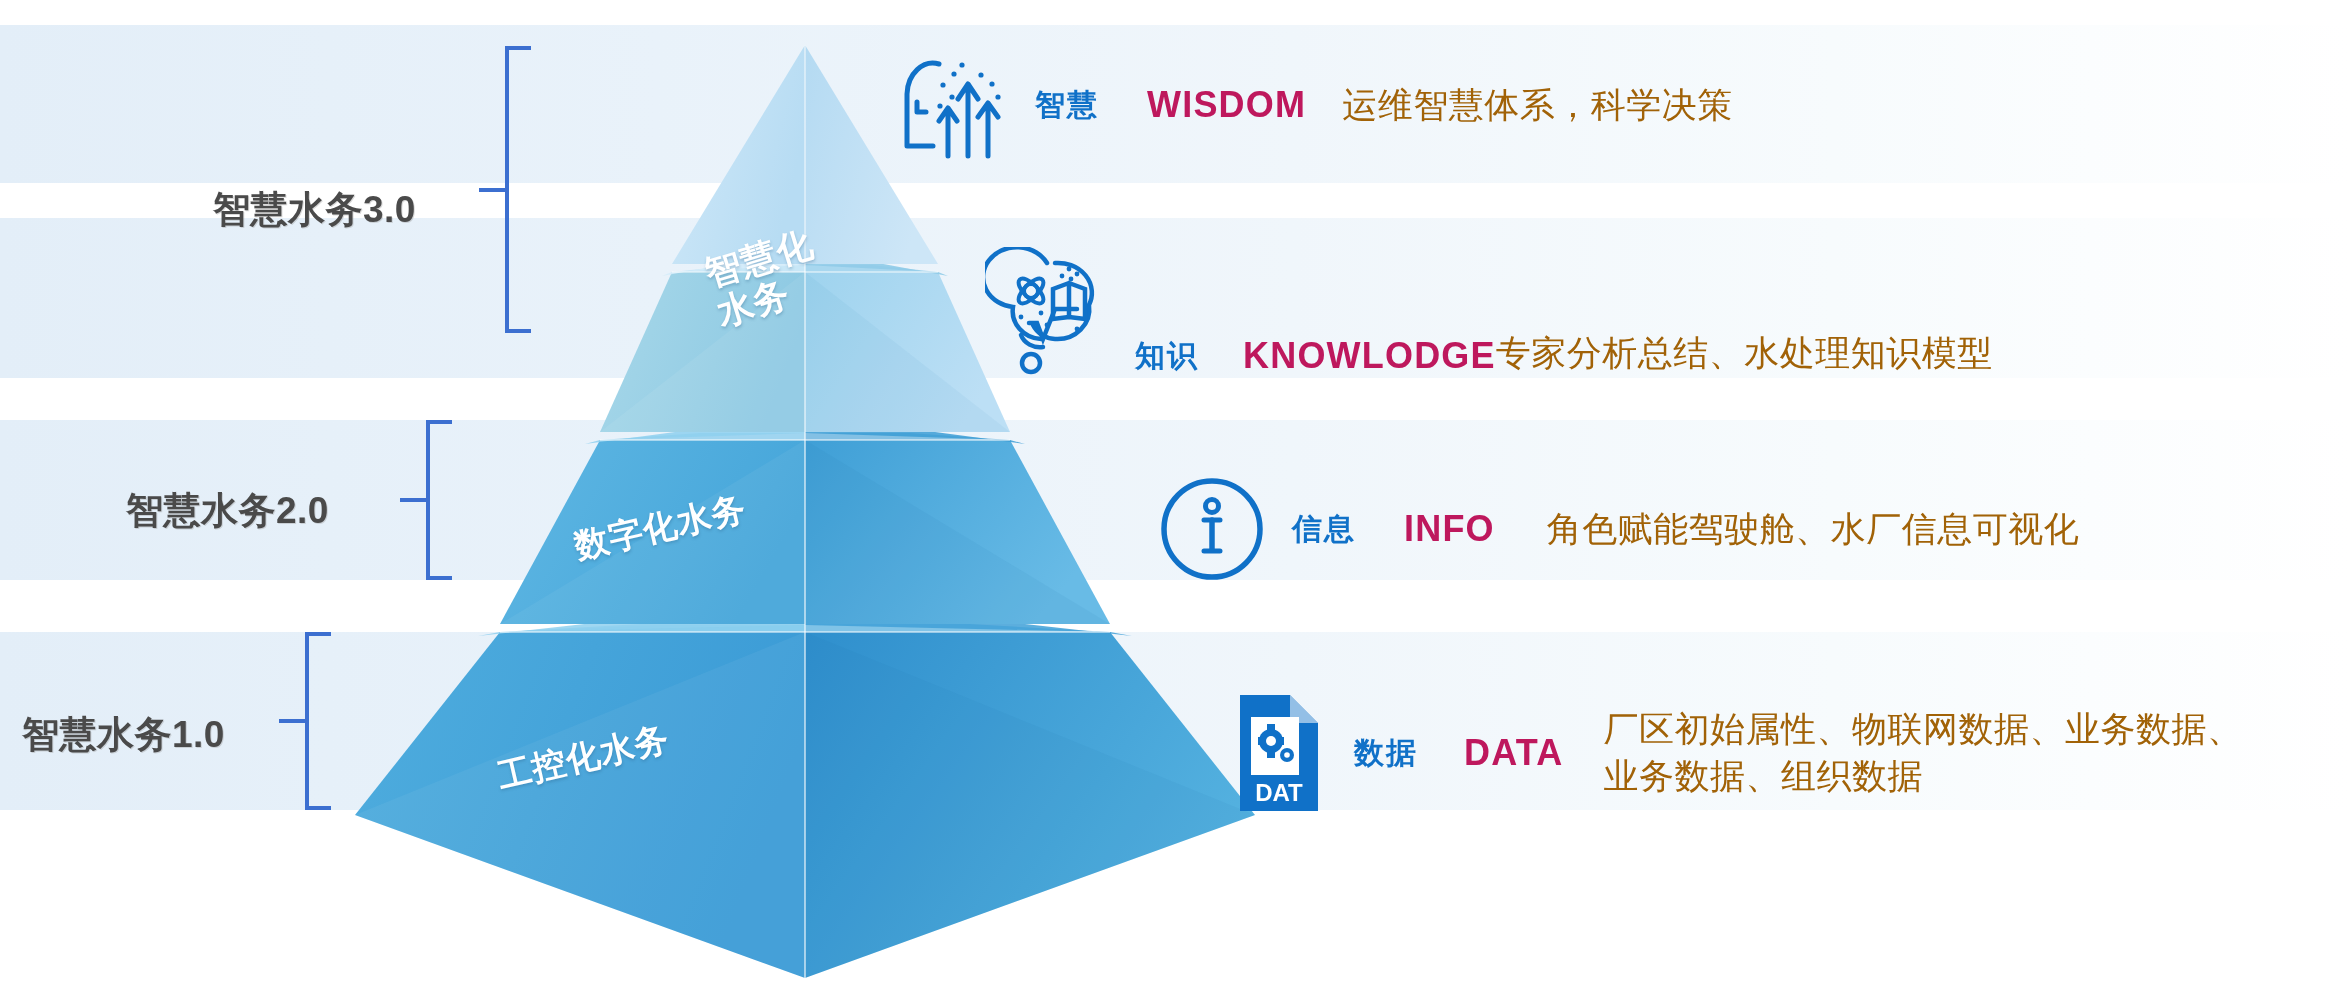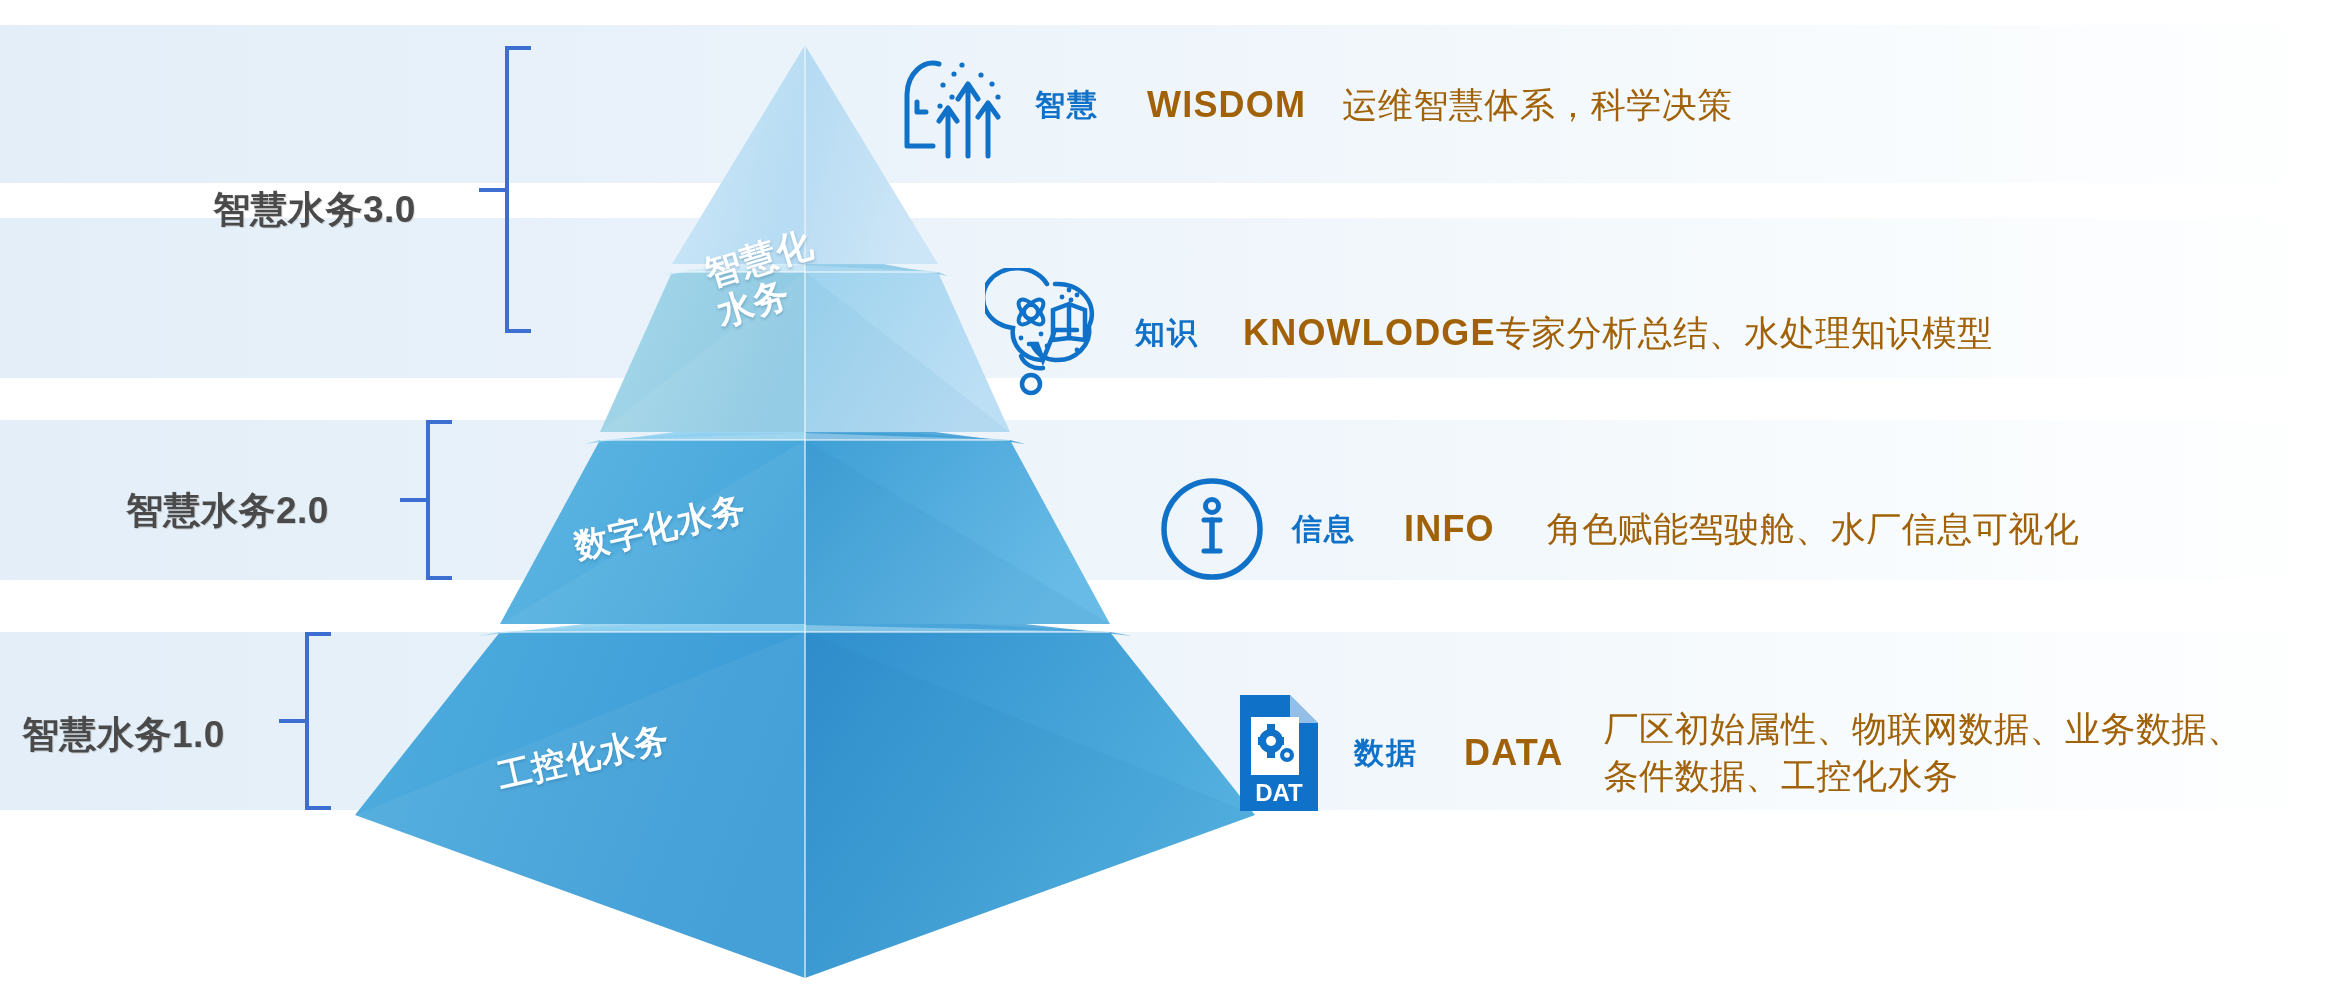--- a/index.html
+++ b/index.html
@@ -65,21 +65,21 @@
     white-space:nowrap;
   }
   .row .ic{flex:0 0 auto;display:block;}
   .cn-title{
     color:#1071c8;
     font-weight:700;
     font-size:30px;
     letter-spacing:2px;
   }
   .en-title{
-    color:#a16207;
+    color:#be185d;
     font-weight:700;
     font-size:36px;
     letter-spacing:1.2px;
   }
   .desc{
     color:#a16207;
     font-size:35px;
     letter-spacing:.5px;
     font-weight:400;
   }
@@ -256,21 +256,21 @@
           <circle cx="99" cy="34" r="2.6"></circle>
         <circle cx="105" cy="47" r="2.6"></circle>
           <circle cx="69" cy="15" r="2.6"></circle>
       </g>
     </svg>
     <span class="cn-title" style="margin-left:24px;">智慧</span>
     <span class="en-title" style="margin-left:48px;">WISDOM</span>
     <span class="desc" style="margin-left:36px;">运维智慧体系，科学决策</span>
   </div>
 
-  <div class="row" style="left:985px;top:268px;height:130px;">
+  <div class="row" style="left:985px;top:247px;height:130px;align-items:flex-end;">
     <svg class="ic" width="128" height="130" viewBox="0 0 128 130">
       <g fill="none" stroke="#1071c8" stroke-width="4.5" stroke-linecap="round">
         <path d="M62 16 A34 30 0 1 0 28 60 A30 28 0 0 0 56 92"></path>
         <path d="M70 16 A34 30 0 0 1 104 58 A32 30 0 0 1 70 92 A26 24 0 0 1 48 78"></path>
         <path d="M36 88 A20 18 0 0 0 58 100"></path>
         <circle cx="46" cy="116" r="9"></circle>
         <g stroke-width="4">
           <circle cx="46" cy="44" r="7"></circle>
           <ellipse cx="46" cy="44" rx="16" ry="7" transform="rotate(45 46 44)"></ellipse>
           <ellipse cx="46" cy="44" rx="16" ry="7" transform="rotate(-45 46 44)"></ellipse>
@@ -321,16 +321,16 @@
         <rect x="35" y="35" width="8" height="8"></rect>
           <rect x="35" y="61" width="8" height="8"></rect>
         <rect x="26" y="48" width="8" height="8"></rect>
           <rect x="44" y="48" width="8" height="8"></rect>
       </g>
       <text x="47" y="112" font-family="'Liberation Sans',sans-serif" font-size="24" font-weight="700" fill="#ffffff" text-anchor="middle">DAT</text>
     </svg>
     <span class="cn-title" style="margin-left:26px;">数据</span>
     <span class="en-title" style="margin-left:46px;">DATA</span>
     <span class="desc two-line" style="margin-left:40px;">厂区初始属性、物联网数据、业务数据、
-条件数据、工控化水务</span>
+业务数据、组织数据</span>
   </div>
 
 </div>
 
 </body></html>

